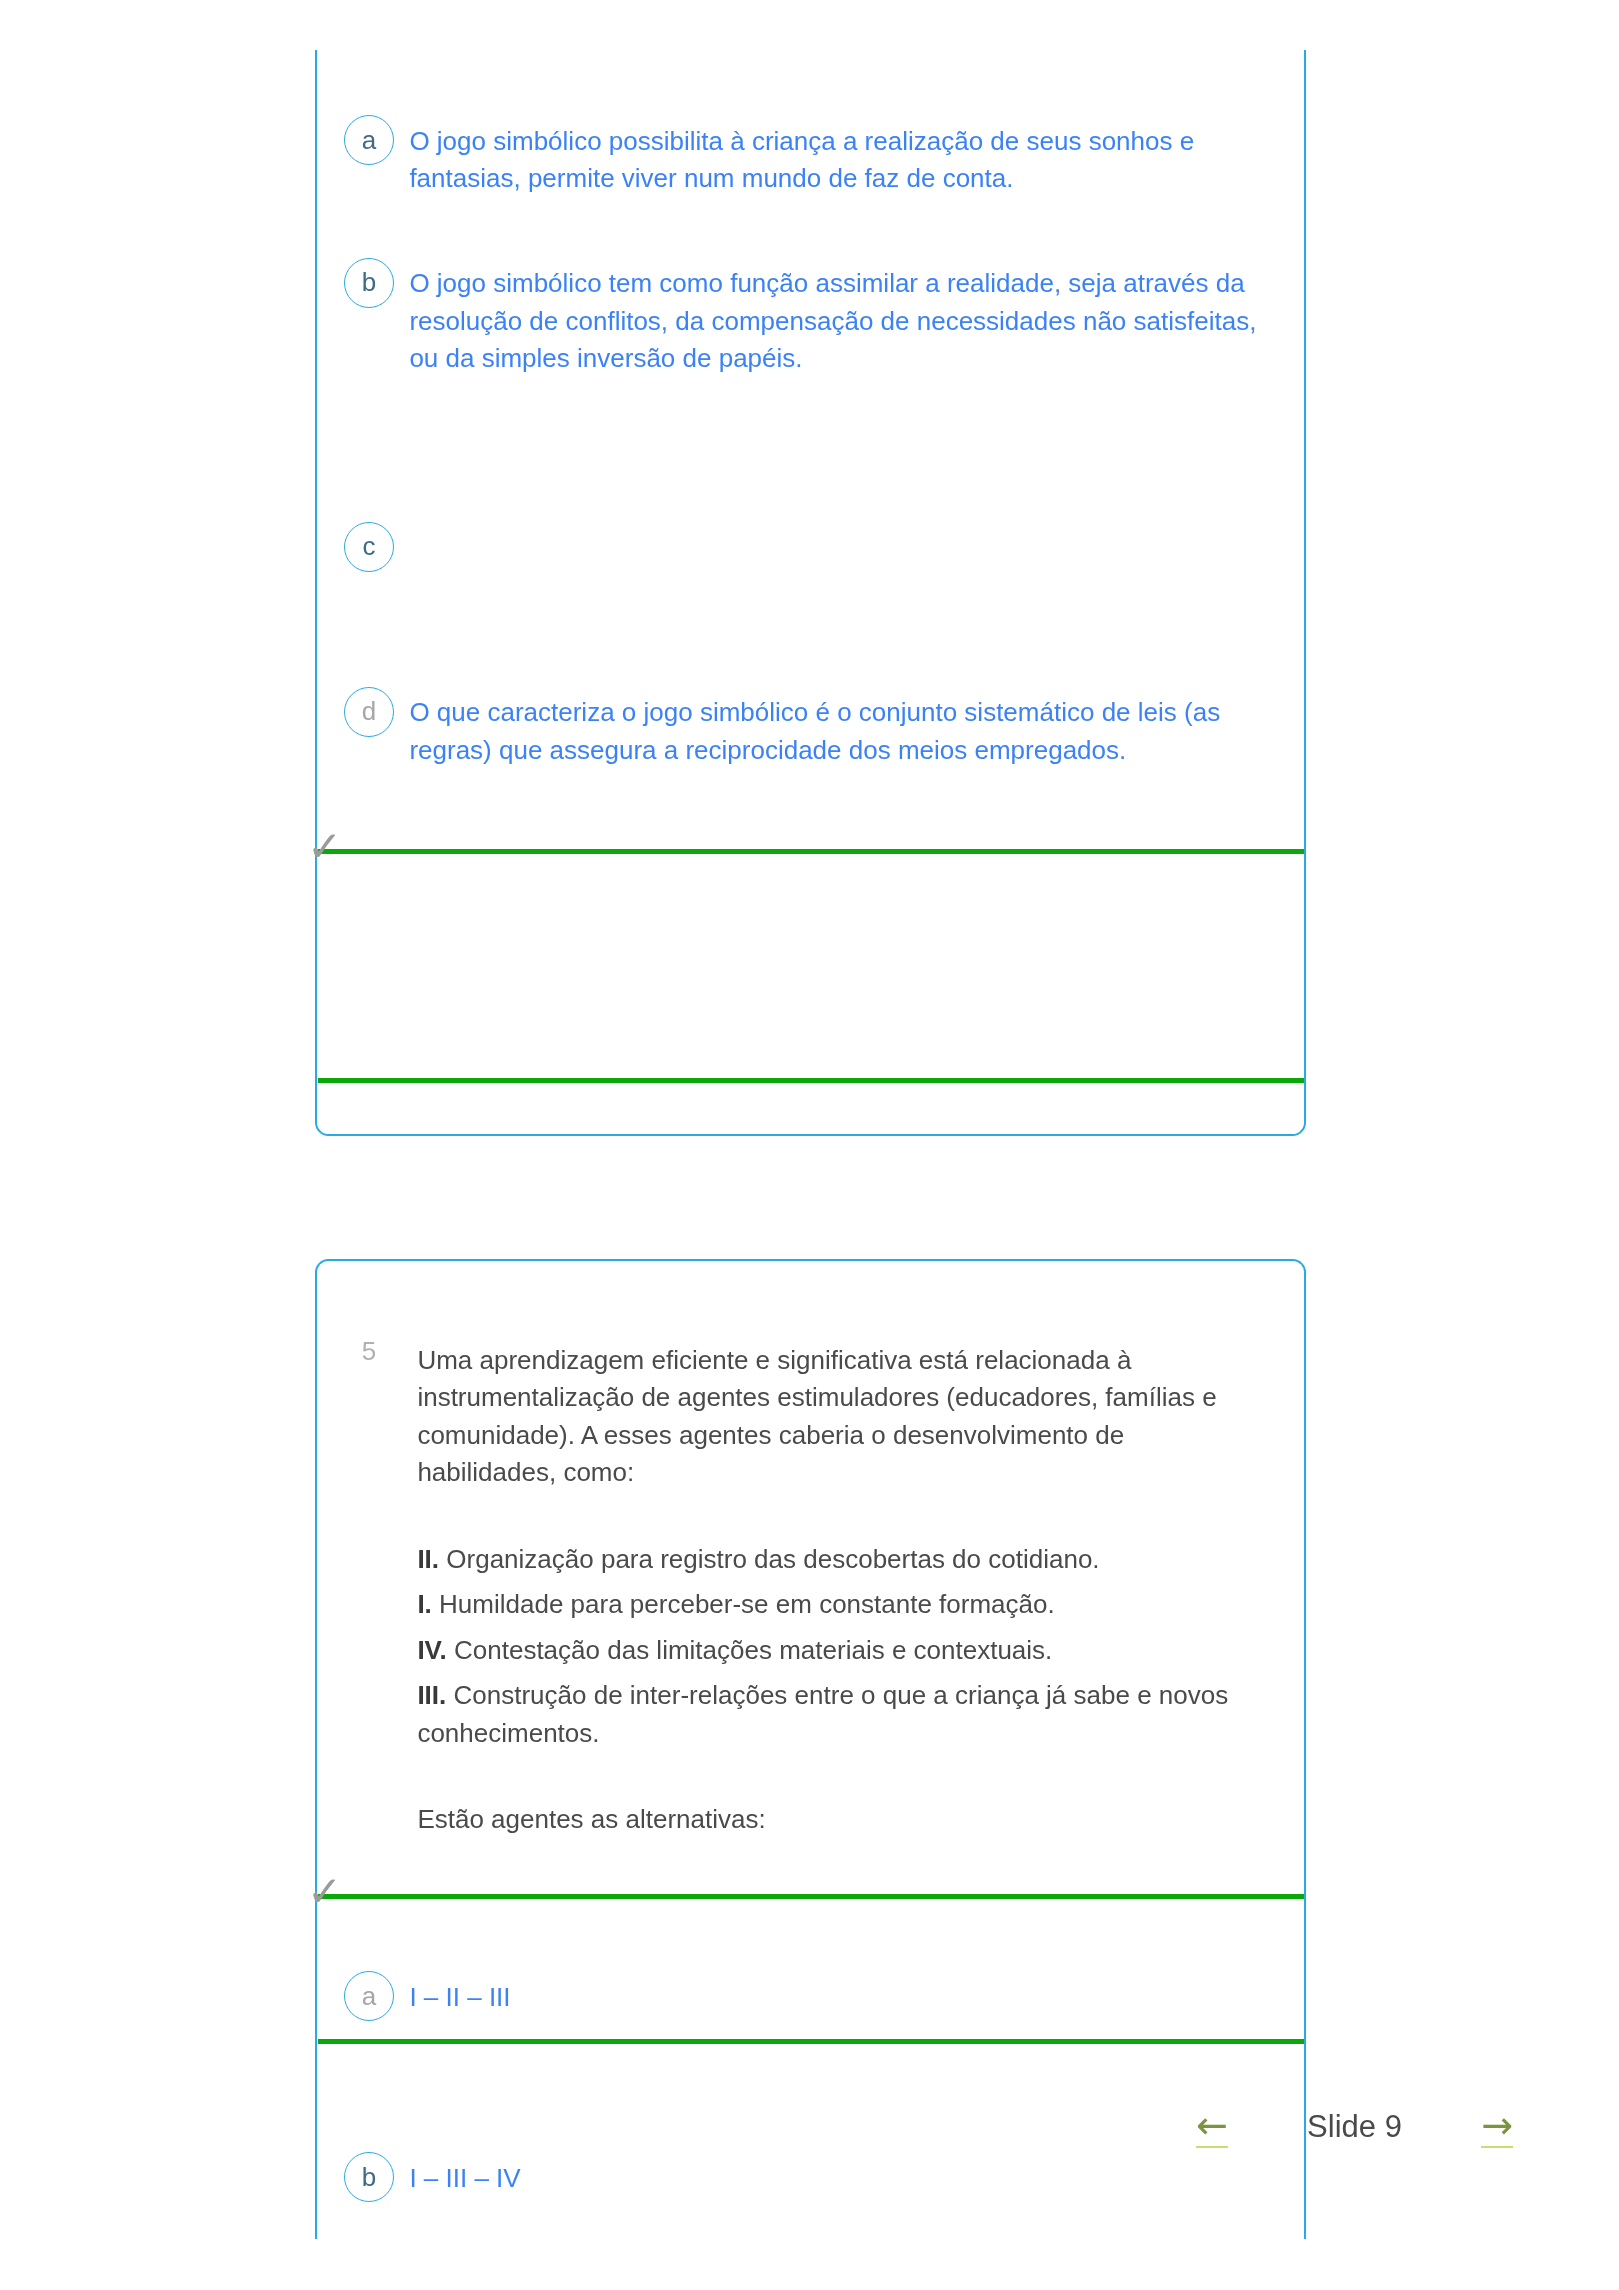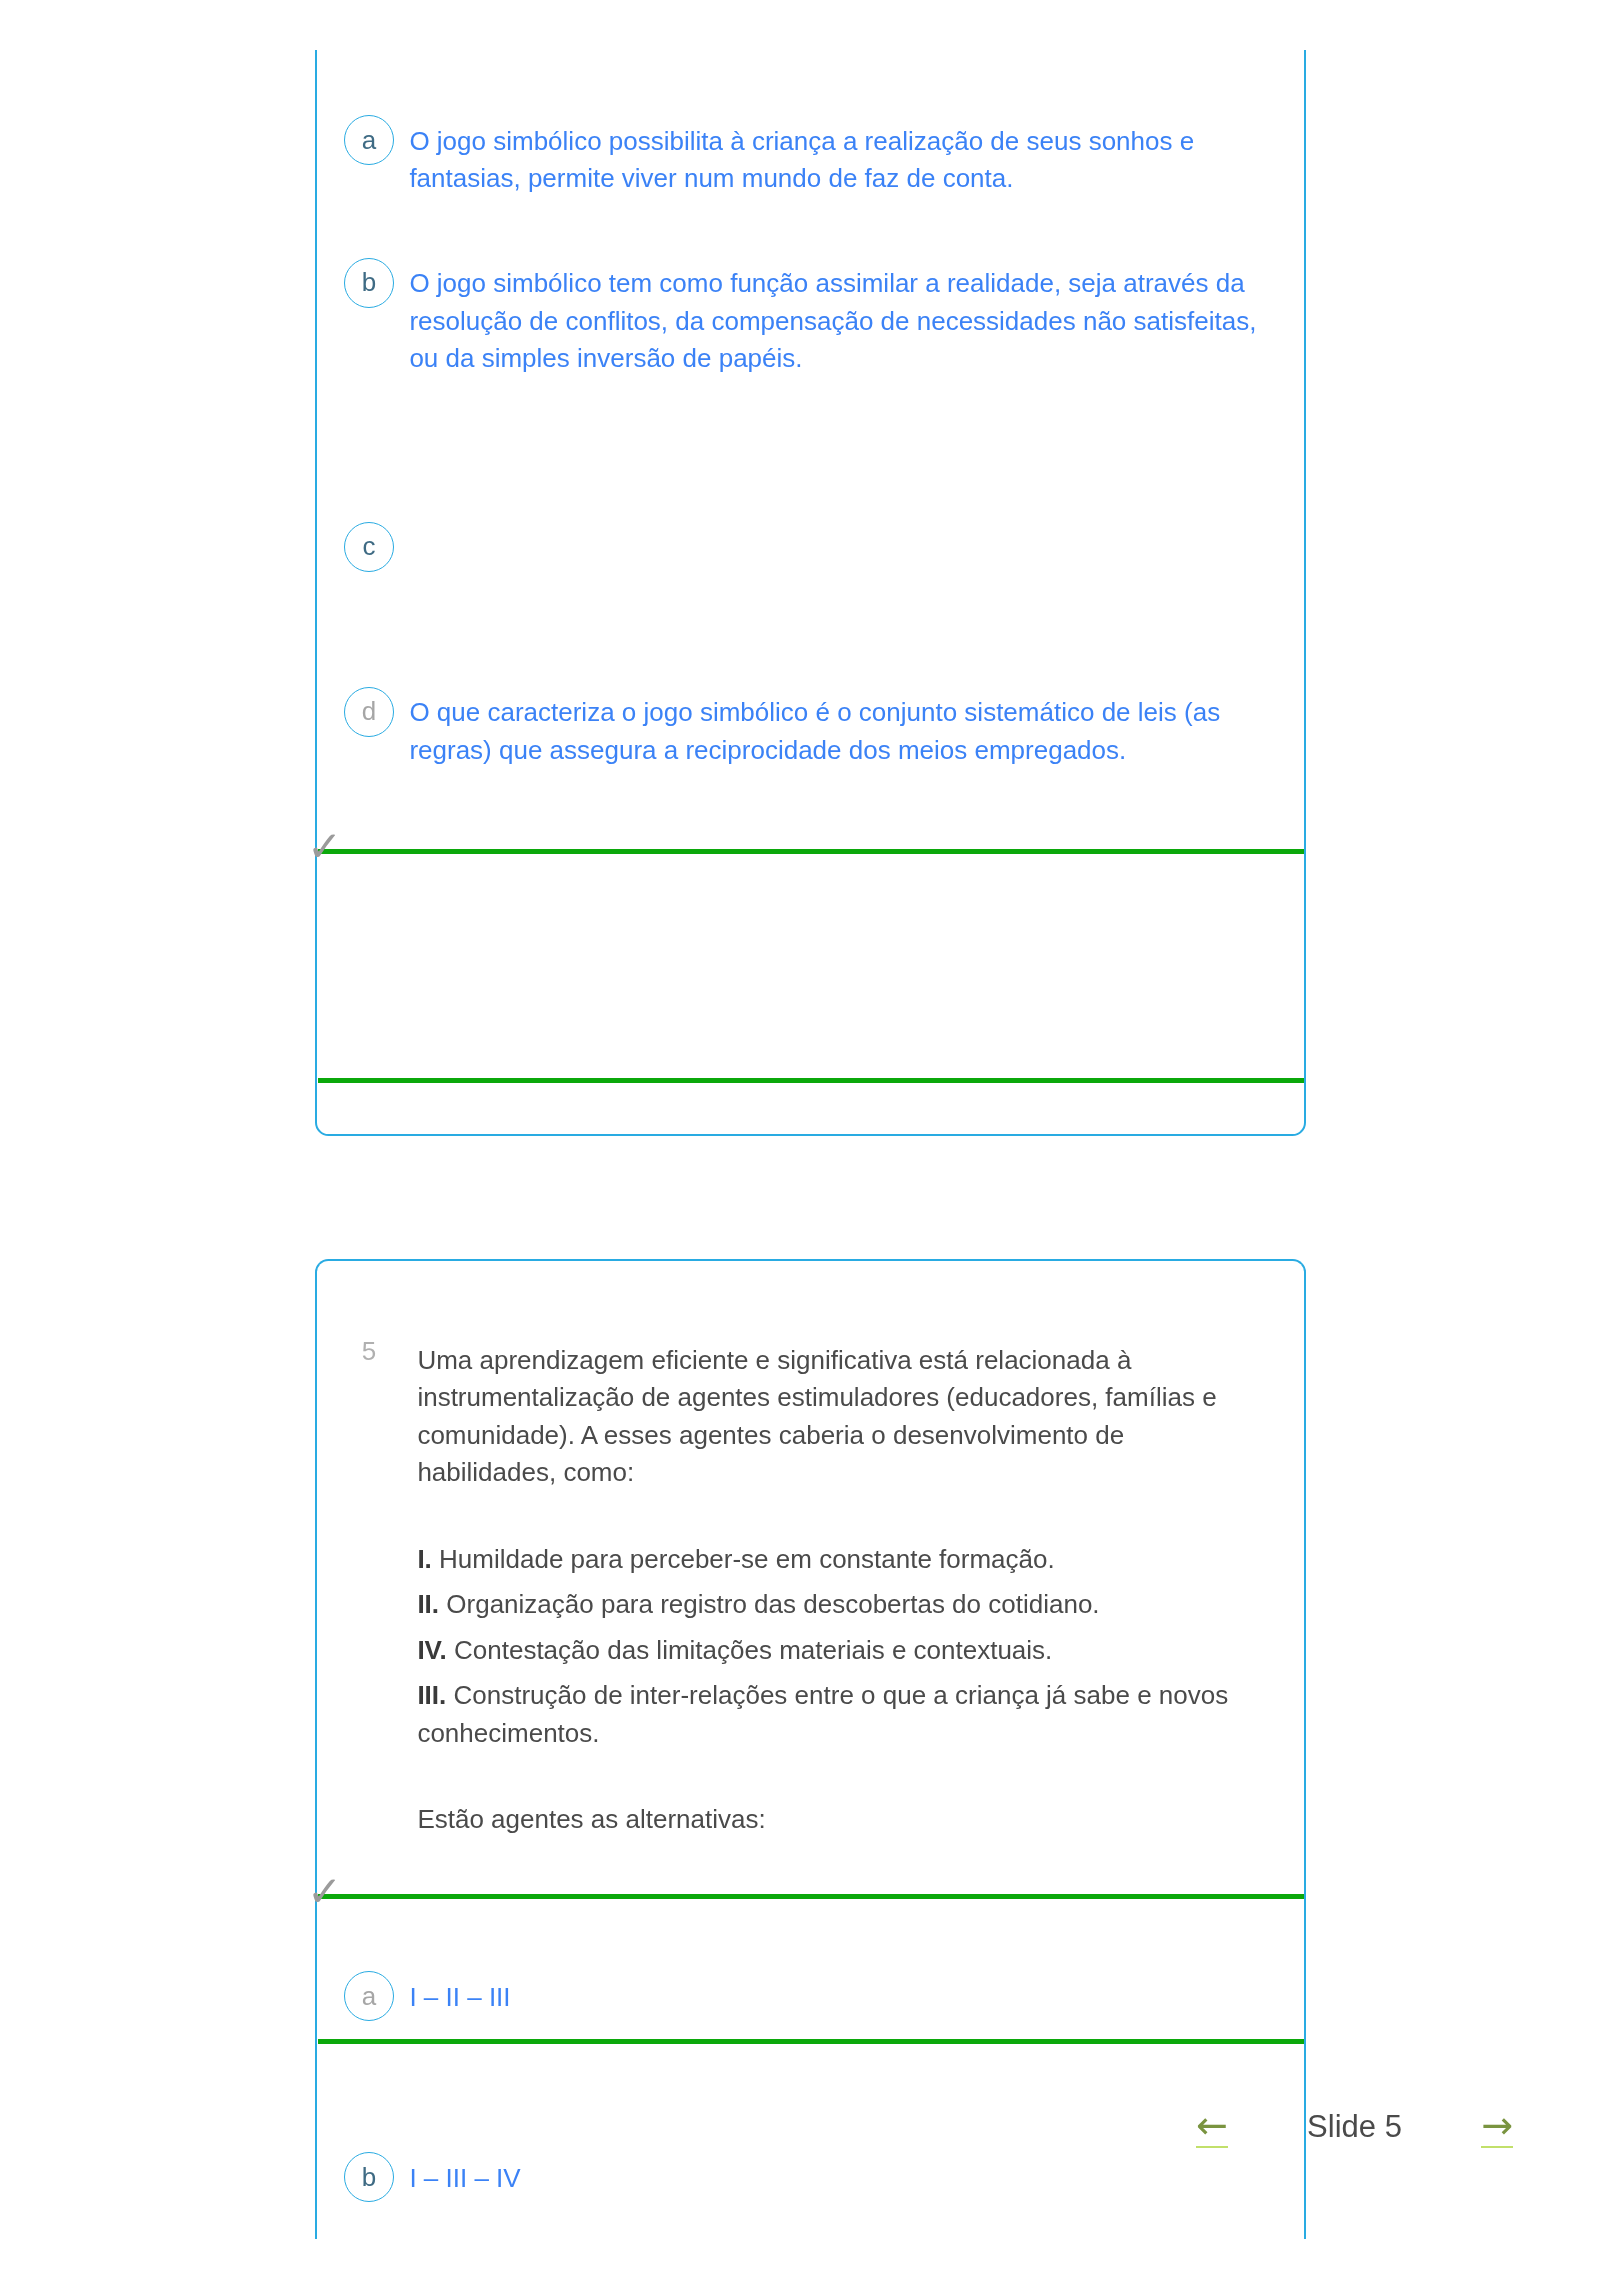--- a/index.html
+++ b/index.html
@@ -163,22 +163,22 @@
 <div class="check" style="left:307px; top:830px;">✓</div>
 <div class="sep-green" style="top:1078px;"></div>
 
 <div class="card card--two">
 
   <div class="qblock" style="margin-top:73px;">
     <span class="qnum">5</span>
     <div class="qbody">
       <p>Uma aprendizagem eficiente e significativa está relacionada à instrumentalização de agentes estimuladores (educadores, famílias e comunidade). A esses agentes caberia o desenvolvimento de habilidades, como:</p>
       <div class="gap"></div>
+      <p class="roman"><b>II.</b><span> Organização para registro das descobertas do cotidiano.</span></p>
       <p class="roman"><b>I.</b><span> Humildade para perceber-se em constante formação.</span></p>
-      <p class="roman"><b>II.</b><span> Organização para registro das descobertas do cotidiano.</span></p>
       <p class="roman"><b>IV.</b><span> Contestação das limitações materiais e contextuais.</span></p>
       <p class="roman"><b>III.</b><span> Construção de inter-relações entre o que a criança já sabe e novos conhecimentos.</span></p>
       <div class="gap"></div>
       <p>Estão agentes as alternativas:</p>
     </div>
   </div>
 
   <div class="option" style="margin-top:125px;">
     <span class="bullet bullet--muted">a</span>
     <span class="opt-text">I – II – III</span>
@@ -190,16 +190,16 @@
   </div>
 
 </div>
 
 <div class="sep-green" style="top:1894px;"></div>
 <div class="check" style="left:307px; top:1875px;">✓</div>
 <div class="sep-green" style="top:2039px;"></div>
 
 <div class="slide-nav">
   <span class="nav-arrow">←</span>
-  <span class="slide-label">Slide 5</span>
+  <span class="slide-label">Slide 9</span>
   <span class="nav-arrow">→</span>
 </div>
 
 
 </body></html>

